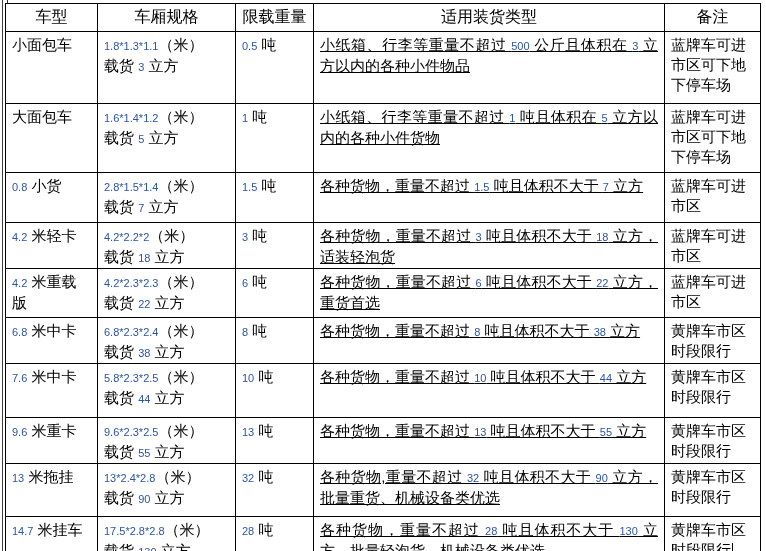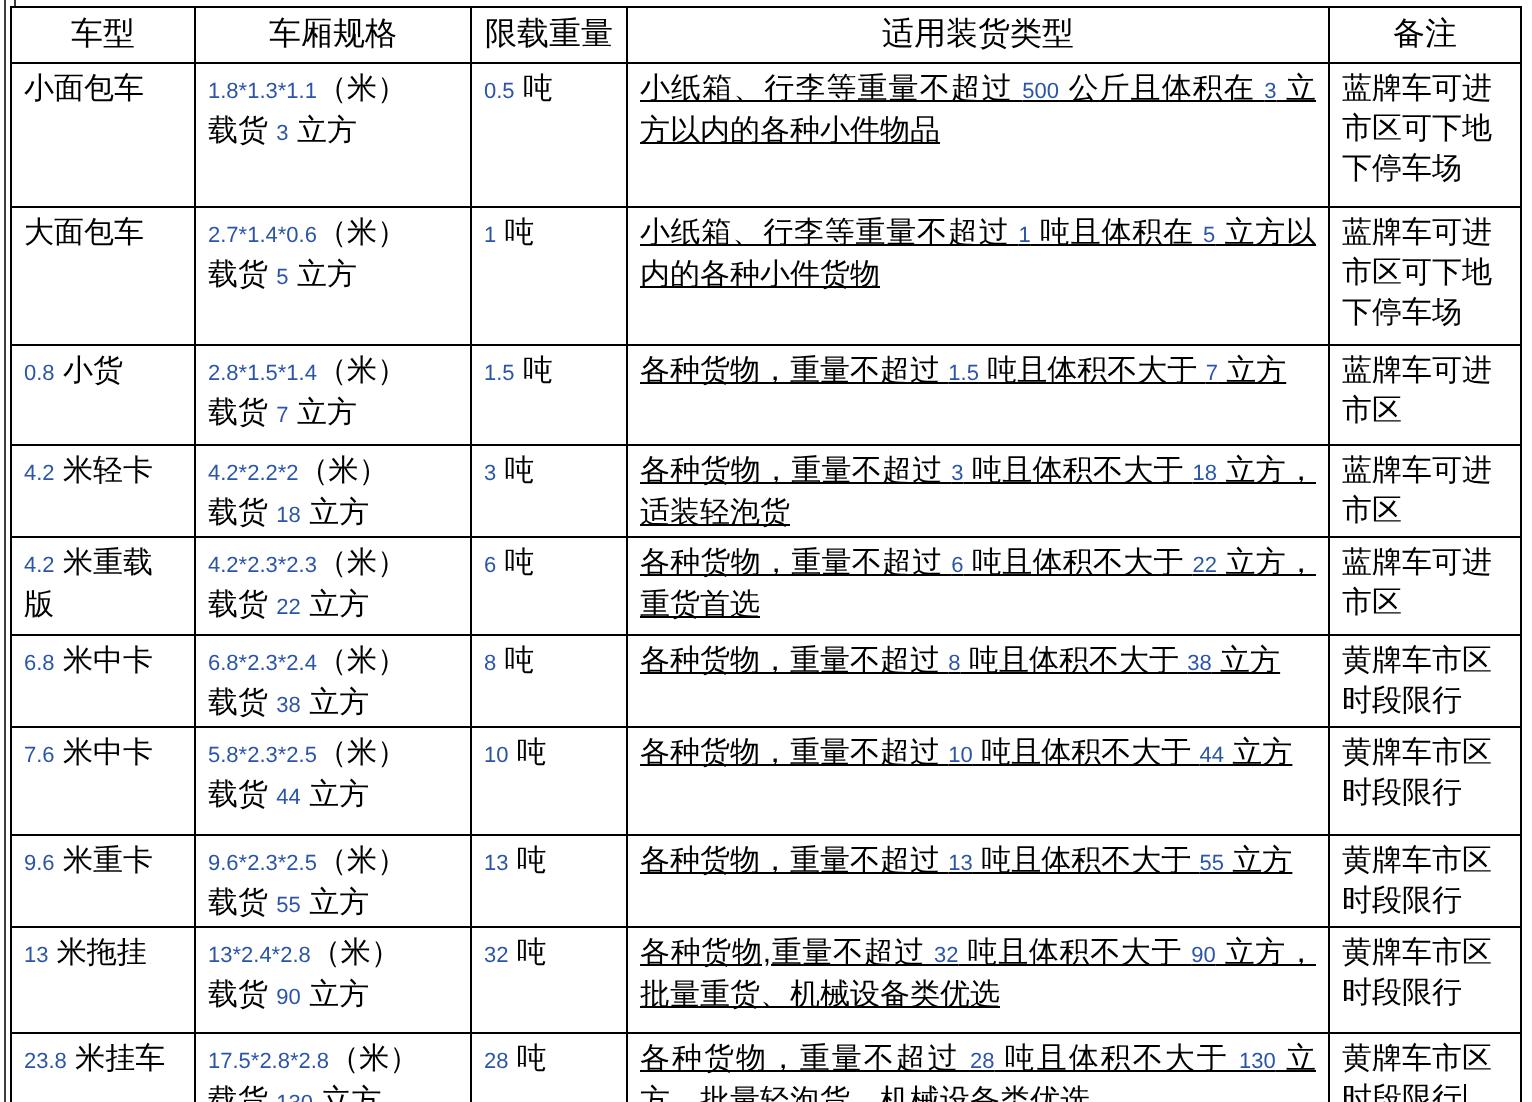--- a/index.html
+++ b/index.html
@@ -102,21 +102,21 @@
       <tr style="height:72px">
         <td class="c-type"><span class="t wrapnum">小面包车</span></td>
         <td class="c-spec"><span class="t wrapnum"><span class="num">1.8*1.3*1.1</span>（米）
 载货 <span class="num">3</span> 立方</span></td>
         <td class="c-limit"><span class="t wrapnum"><span class="num">0.5</span> 吨</span></td>
         <td class="c-cargo"><span class="t wrapnum">小纸箱、行李等重量不超过 <span class="num">500</span> 公斤且体积在 <span class="num">3</span> 立方以内的各种小件物品</span></td>
         <td class="c-note"><span class="t wrapnum">蓝牌车可进市区可下地下停车场</span></td>
       </tr>
       <tr style="height:69px">
         <td class="c-type"><span class="t wrapnum">大面包车</span></td>
-        <td class="c-spec"><span class="t wrapnum"><span class="num">2.7*1.4*0.6</span>（米）
+        <td class="c-spec"><span class="t wrapnum"><span class="num">1.6*1.4*1.2</span>（米）
 载货 <span class="num">5</span> 立方</span></td>
         <td class="c-limit"><span class="t wrapnum"><span class="num">1</span> 吨</span></td>
         <td class="c-cargo"><span class="t wrapnum">小纸箱、行李等重量不超过 <span class="num">1</span> 吨且体积在 <span class="num">5</span> 立方以内的各种小件货物</span></td>
         <td class="c-note"><span class="t wrapnum">蓝牌车可进市区可下地下停车场</span></td>
       </tr>
       <tr style="height:50px">
         <td class="c-type"><span class="t wrapnum"><span class="num">0.8</span> 小货</span></td>
         <td class="c-spec"><span class="t wrapnum"><span class="num">2.8*1.5*1.4</span>（米）
 载货 <span class="num">7</span> 立方</span></td>
         <td class="c-limit"><span class="t wrapnum"><span class="num">1.5</span> 吨</span></td>
@@ -165,21 +165,21 @@
       </tr>
       <tr style="height:53px">
         <td class="c-type"><span class="t wrapnum"><span class="num">13</span> 米拖挂</span></td>
         <td class="c-spec"><span class="t wrapnum"><span class="num">13*2.4*2.8</span>（米）
 载货 <span class="num">90</span> 立方</span></td>
         <td class="c-limit"><span class="t wrapnum"><span class="num">32</span> 吨</span></td>
         <td class="c-cargo"><span class="t wrapnum">各种货物,重量不超过 <span class="num">32</span> 吨且体积不大于 <span class="num">90</span> 立方，批量重货、机械设备类优选</span></td>
         <td class="c-note"><span class="t wrapnum">黄牌车市区时段限行</span></td>
       </tr>
       <tr style="height:48px">
-        <td class="c-type"><span class="t wrapnum"><span class="num">23.8</span> 米挂车</span></td>
+        <td class="c-type"><span class="t wrapnum"><span class="num">14.7</span> 米挂车</span></td>
         <td class="c-spec"><span class="t wrapnum"><span class="num">17.5*2.8*2.8</span>（米）
 载货 <span class="num">130</span> 立方</span></td>
         <td class="c-limit"><span class="t wrapnum"><span class="num">28</span> 吨</span></td>
         <td class="c-cargo"><span class="t wrapnum">各种货物，重量不超过 <span class="num">28</span> 吨且体积不大于 <span class="num">130</span> 立方，批量轻泡货、机械设备类优选</span></td>
         <td class="c-note"><span class="t wrapnum">黄牌车市区时段限行</span><span class="cursor"></span></td>
       </tr>
     </tbody>
   </table>
 </div>
 

